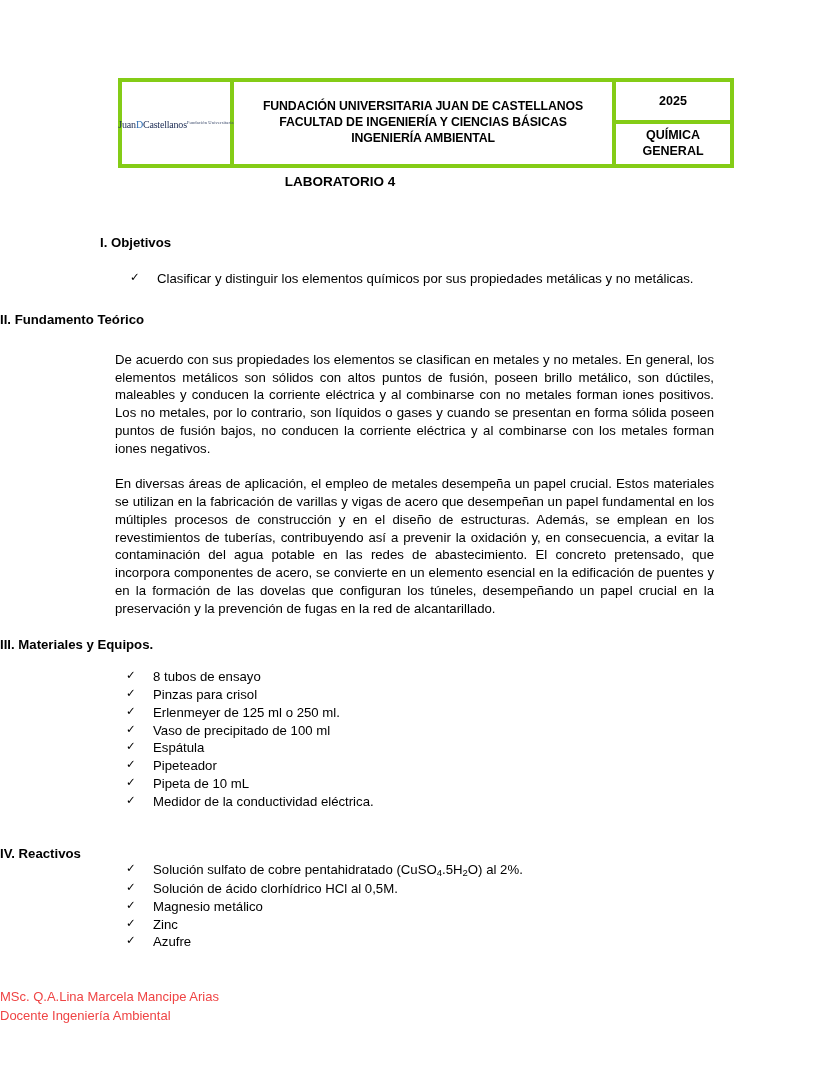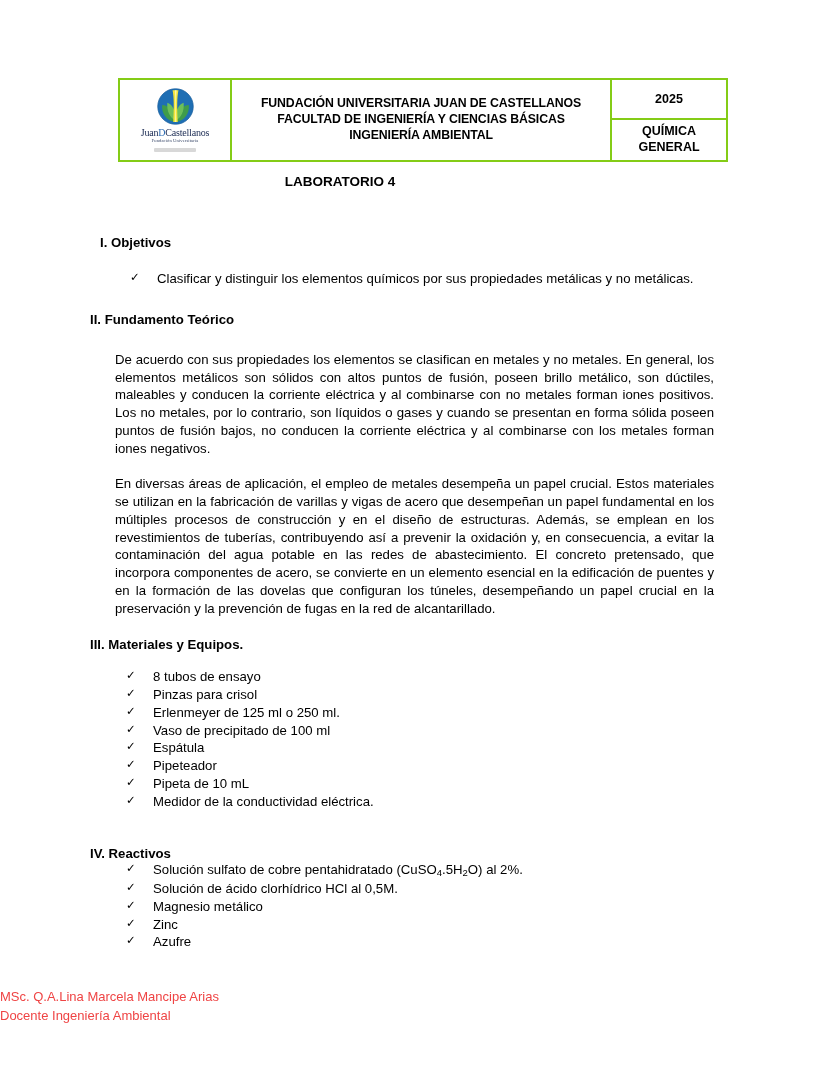--- a/index.html
+++ b/index.html
@@ -26,21 +26,21 @@
   
   .header-table {
     position: absolute;
     left: 118px;
     top: 78px;
     width: 594px;
     border-collapse: collapse;
     table-layout: fixed;
   }
   .header-table td {
-    border: 2px solid #84cc16;
+    border: 4px solid #84cc16;
     padding: 0;
     vertical-align: middle;
   }
   .cell-logo {
     width: 112px;
     height: 78px;
     text-align: center;
     padding: 4px 6px !important;
     box-sizing: border-box;
   }
@@ -65,21 +65,21 @@
     height: 40px;
     text-align: center;
     font-weight: bold;
     font-size: 12.5px;
     line-height: 1.25;
   }
 
   
   .logo-wrap {
     display: flex;
-    flex-direction: column;
+    flex-direction: row;
     align-items: center;
     justify-content: center;
     line-height: 1;
   }
   .logo-mark {
     width: 37px;
     height: 37px;
     display: block;
   }
   .logo-name {
@@ -132,21 +132,21 @@
     width: 828px;
   }
 
   .sec-head {
     font-weight: bold;
     font-size: 13.2px;
     margin: 0;
     padding: 0;
   }
   .sec-head.lvl-a { margin-left: 100px; }
-  .sec-head.lvl-b { margin-left: 90px; }
+  .sec-head.lvl-b { }
 
   .para {
     margin: 0 0 0 0;
     font-size: 13.2px;
     line-height: 1.345;
     text-align: justify;
     width: 599px;
     margin-left: 115px;
   }
 

